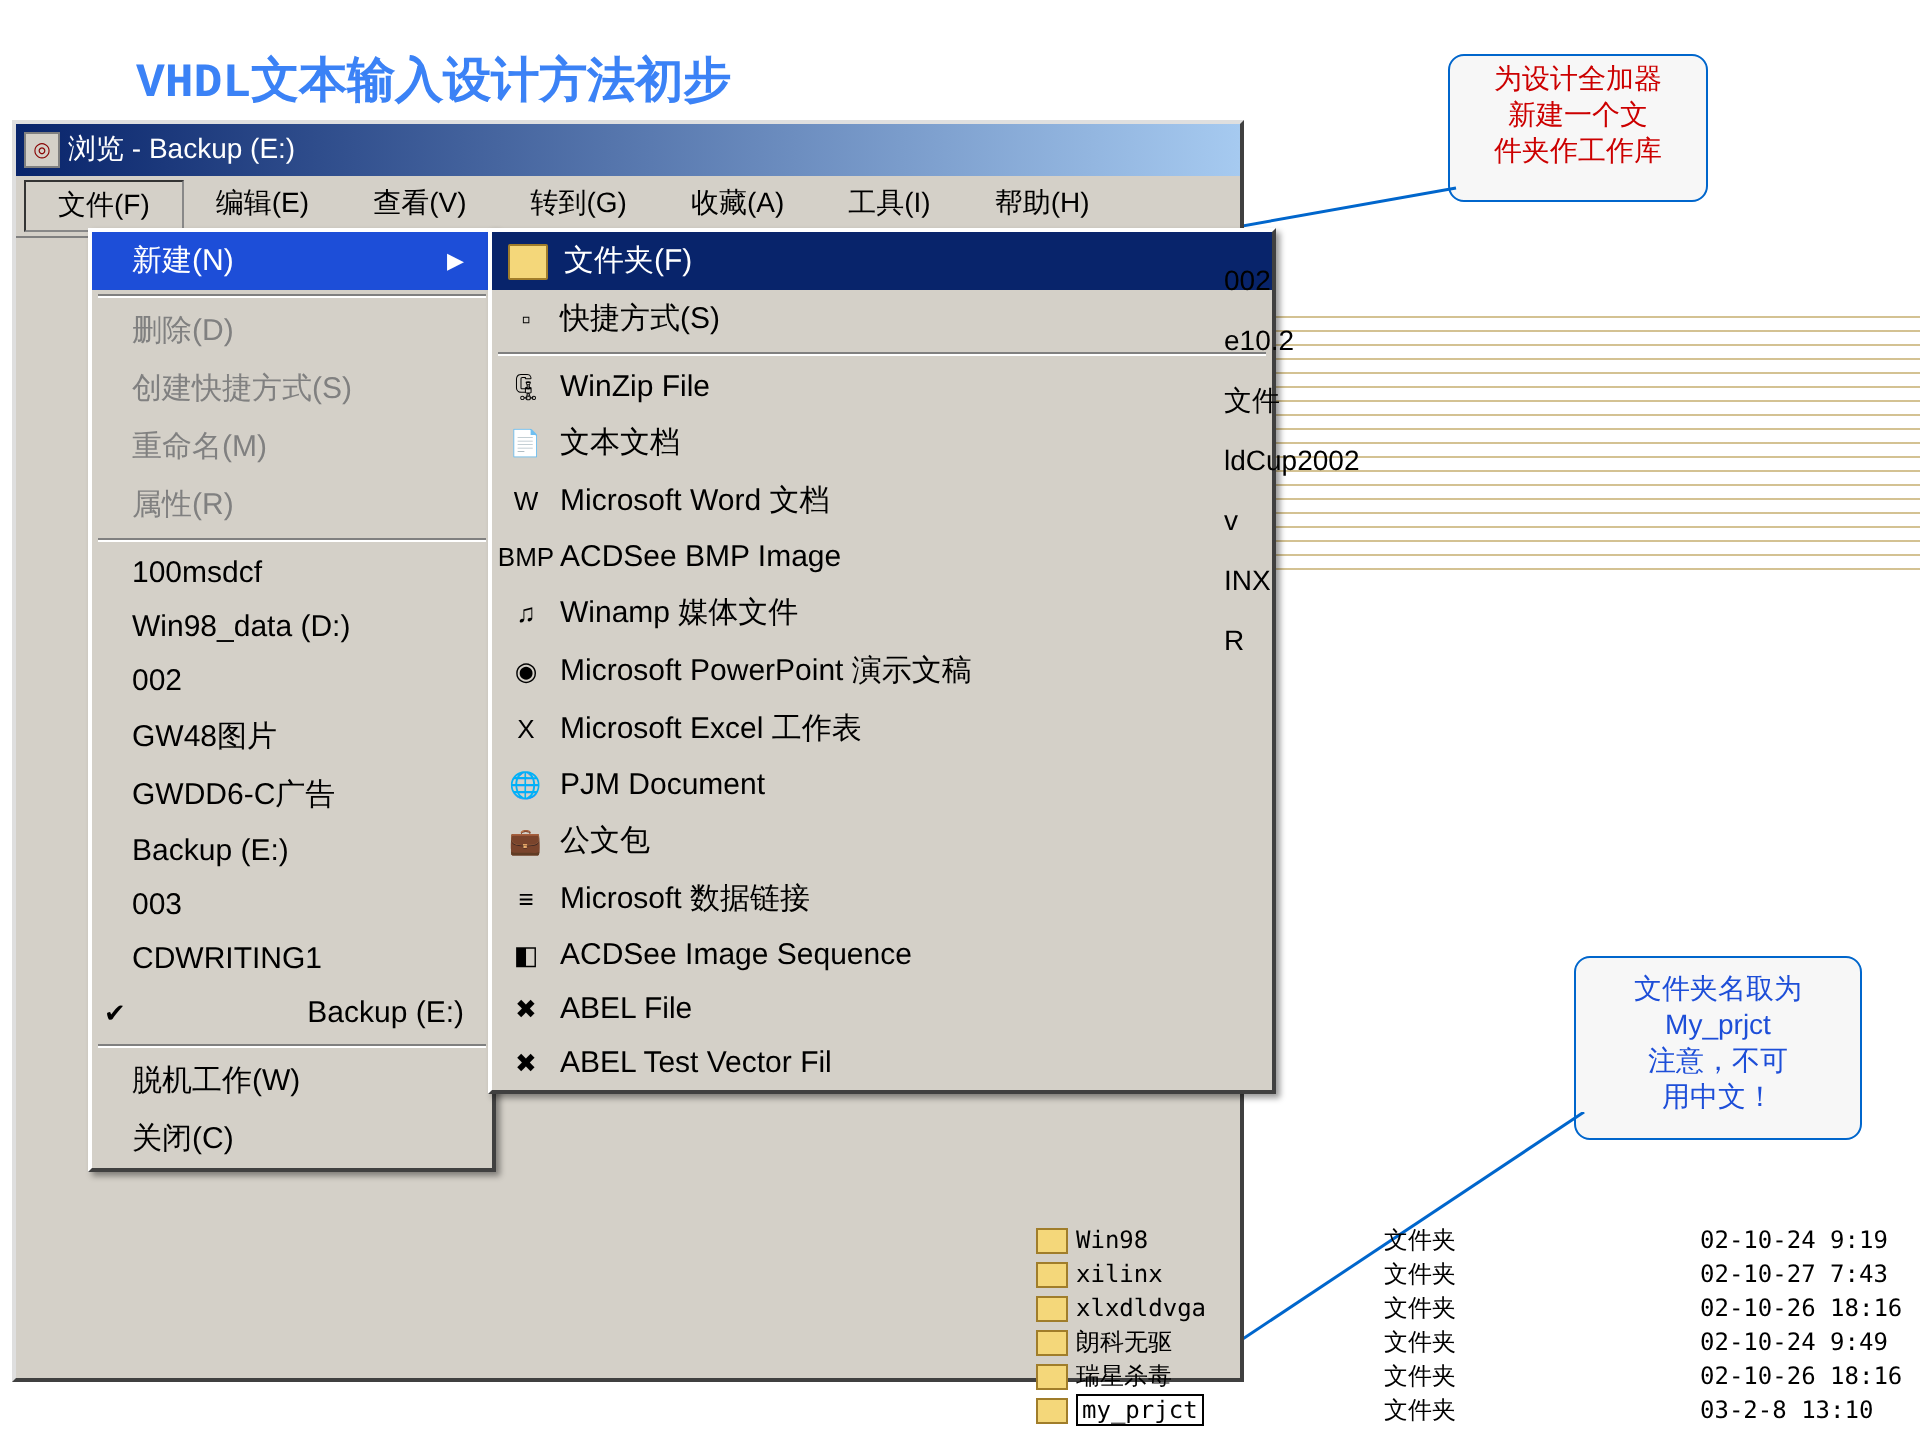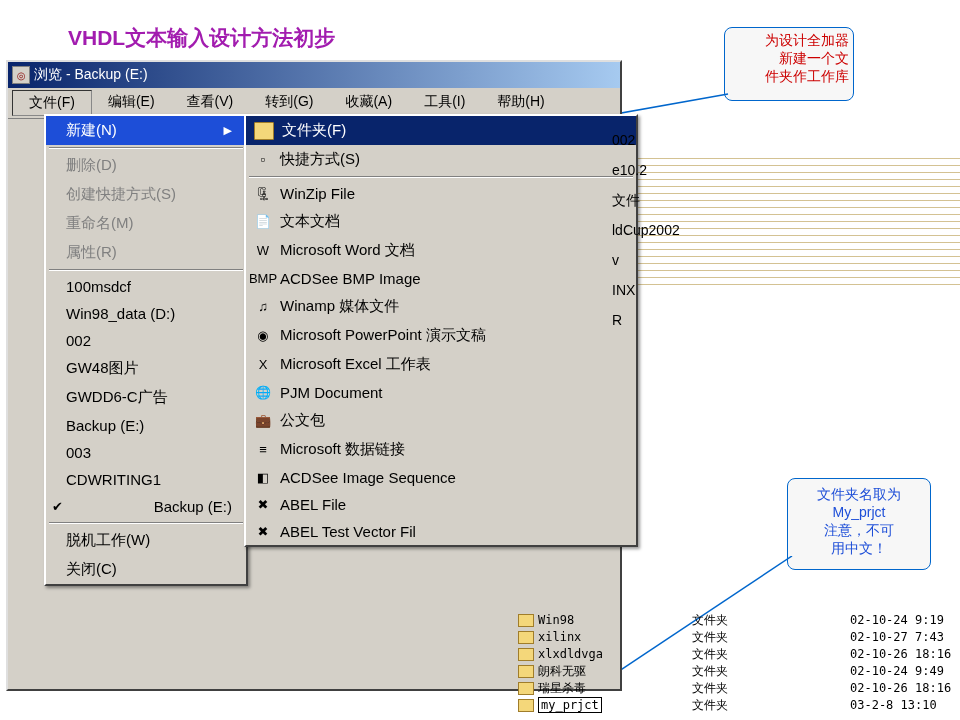--- a/index.html
+++ b/index.html
@@ -1,36 +1,36 @@
 <!DOCTYPE html>
 <html><head>
 <meta charset="utf-8">
 <style>
 body{margin:0;font-family:"SimSun","宋体",sans-serif;font-size:14px;background:#fff;width:960px;height:720px;position:relative;overflow:hidden}
 .decor{position:absolute;right:0;top:155px;height:130px;width:370px;background:repeating-linear-gradient(0deg,#b0903a 0,#b0903a 1px,transparent 1px,transparent 7px);opacity:.55}
-.title{position:absolute;left:68px;top:24px;font-weight:bold;font-size:21px;font-family:Liberation Sans, sans-serif;color:#a21caf}
+.title{position:absolute;left:68px;top:24px;font-weight:bold;font-size:24px;font-family:Liberation Mono, monospace;color:#3b82f6}
 .window{position:absolute;left:6px;top:60px;width:612px;background:#c0c0c0;border:2px solid;border-color:#dfdfdf #404040 #404040 #dfdfdf}
 .titlebar{background:linear-gradient(90deg,#08246b,#a6caf0);color:#fff;height:22px;display:flex;align-items:center;padding:2px 4px;font-size:14px}
 .t-icon{width:16px;height:16px;background:#d4d0c8;margin-right:4px;border:1px solid #808080;display:flex;align-items:center;justify-content:center;font-size:10px;color:#800}
 .menubar{background:#d4d0c8;display:flex;padding:2px 4px;border-bottom:1px solid #808080}
 .menubar span{padding:3px 16px;cursor:default}
 .menu1{position:absolute;left:36px;top:52px;width:200px;background:#d4d0c8;border:2px solid;border-color:#fff #404040 #404040 #fff;box-shadow:2px 2px 3px rgba(0,0,0,.4)}
 .mi{padding:5px 14px 5px 20px;display:flex;justify-content:space-between;align-items:center;font-size:15px}
 .mi.hl{background:#1d4ed8;color:#fff}
 .mi.dis{color:#808080}
 .sep{height:1px;background:#808080;border-bottom:1px solid #fff;margin:2px 3px}
 .menu2{position:absolute;left:236px;top:52px;width:390px;background:#d4d0c8;border:2px solid;border-color:#fff #404040 #404040 #fff;box-shadow:2px 2px 3px rgba(0,0,0,.4)}
 .mi2{padding:5px 4px 5px 8px;display:flex;align-items:center;font-size:15px}
 .mi2.hl{background:#08246b;color:#fff}
 .mi2 .ico{width:18px;height:16px;margin-right:8px;display:flex;align-items:center;justify-content:center;font-size:13px}
 .folder{background:#f4d77a;border:1px solid #a07d2a;border-radius:1px}
 .arrow{font-size:11px}
 .check{font-size:13px;margin-left:-14px;margin-right:2px}
 .content{position:absolute;left:612px;top:125px;width:115px;font-size:14px;line-height:30px;color:#000}
-.callout1{position:absolute;left:724px;top:27px;width:120px;height:64px;border:1.5px solid #06c;border-radius:8px;background:#f7f7f7;color:#c00;font-size:14px;font-family:"SimSun";text-align:right;padding:4px;line-height:18px}
+.callout1{position:absolute;left:724px;top:27px;width:120px;height:64px;border:1.5px solid #06c;border-radius:8px;background:#f7f7f7;color:#c00;font-size:14px;font-family:"SimSun";text-align:center;padding:4px;line-height:18px}
 .callout2{position:absolute;left:787px;top:478px;width:130px;height:78px;border:1.5px solid #06c;border-radius:8px;background:#f7f7f7;color:#1d4ed8;font-size:14px;text-align:center;padding:6px;line-height:18px}
 .line1{position:absolute;left:430px;top:92px;width:300px;height:55px;pointer-events:none}
 .line2{position:absolute;left:559px;top:556px;width:260px;height:120px;pointer-events:none}
 .folders{position:absolute;left:518px;top:612px;font-family:"宋体",monospace;font-size:12px;line-height:17px}
 .folders .row{display:flex;align-items:center}
 .folders .fic{width:14px;height:11px;background:#f4d77a;border:1px solid #a07d2a;margin-right:4px}
 .folders .name{width:154px}
 .folders .type{width:158px}
 .folders .date{width:130px}
 .editbox{border:1px solid #000;padding:0 2px}

